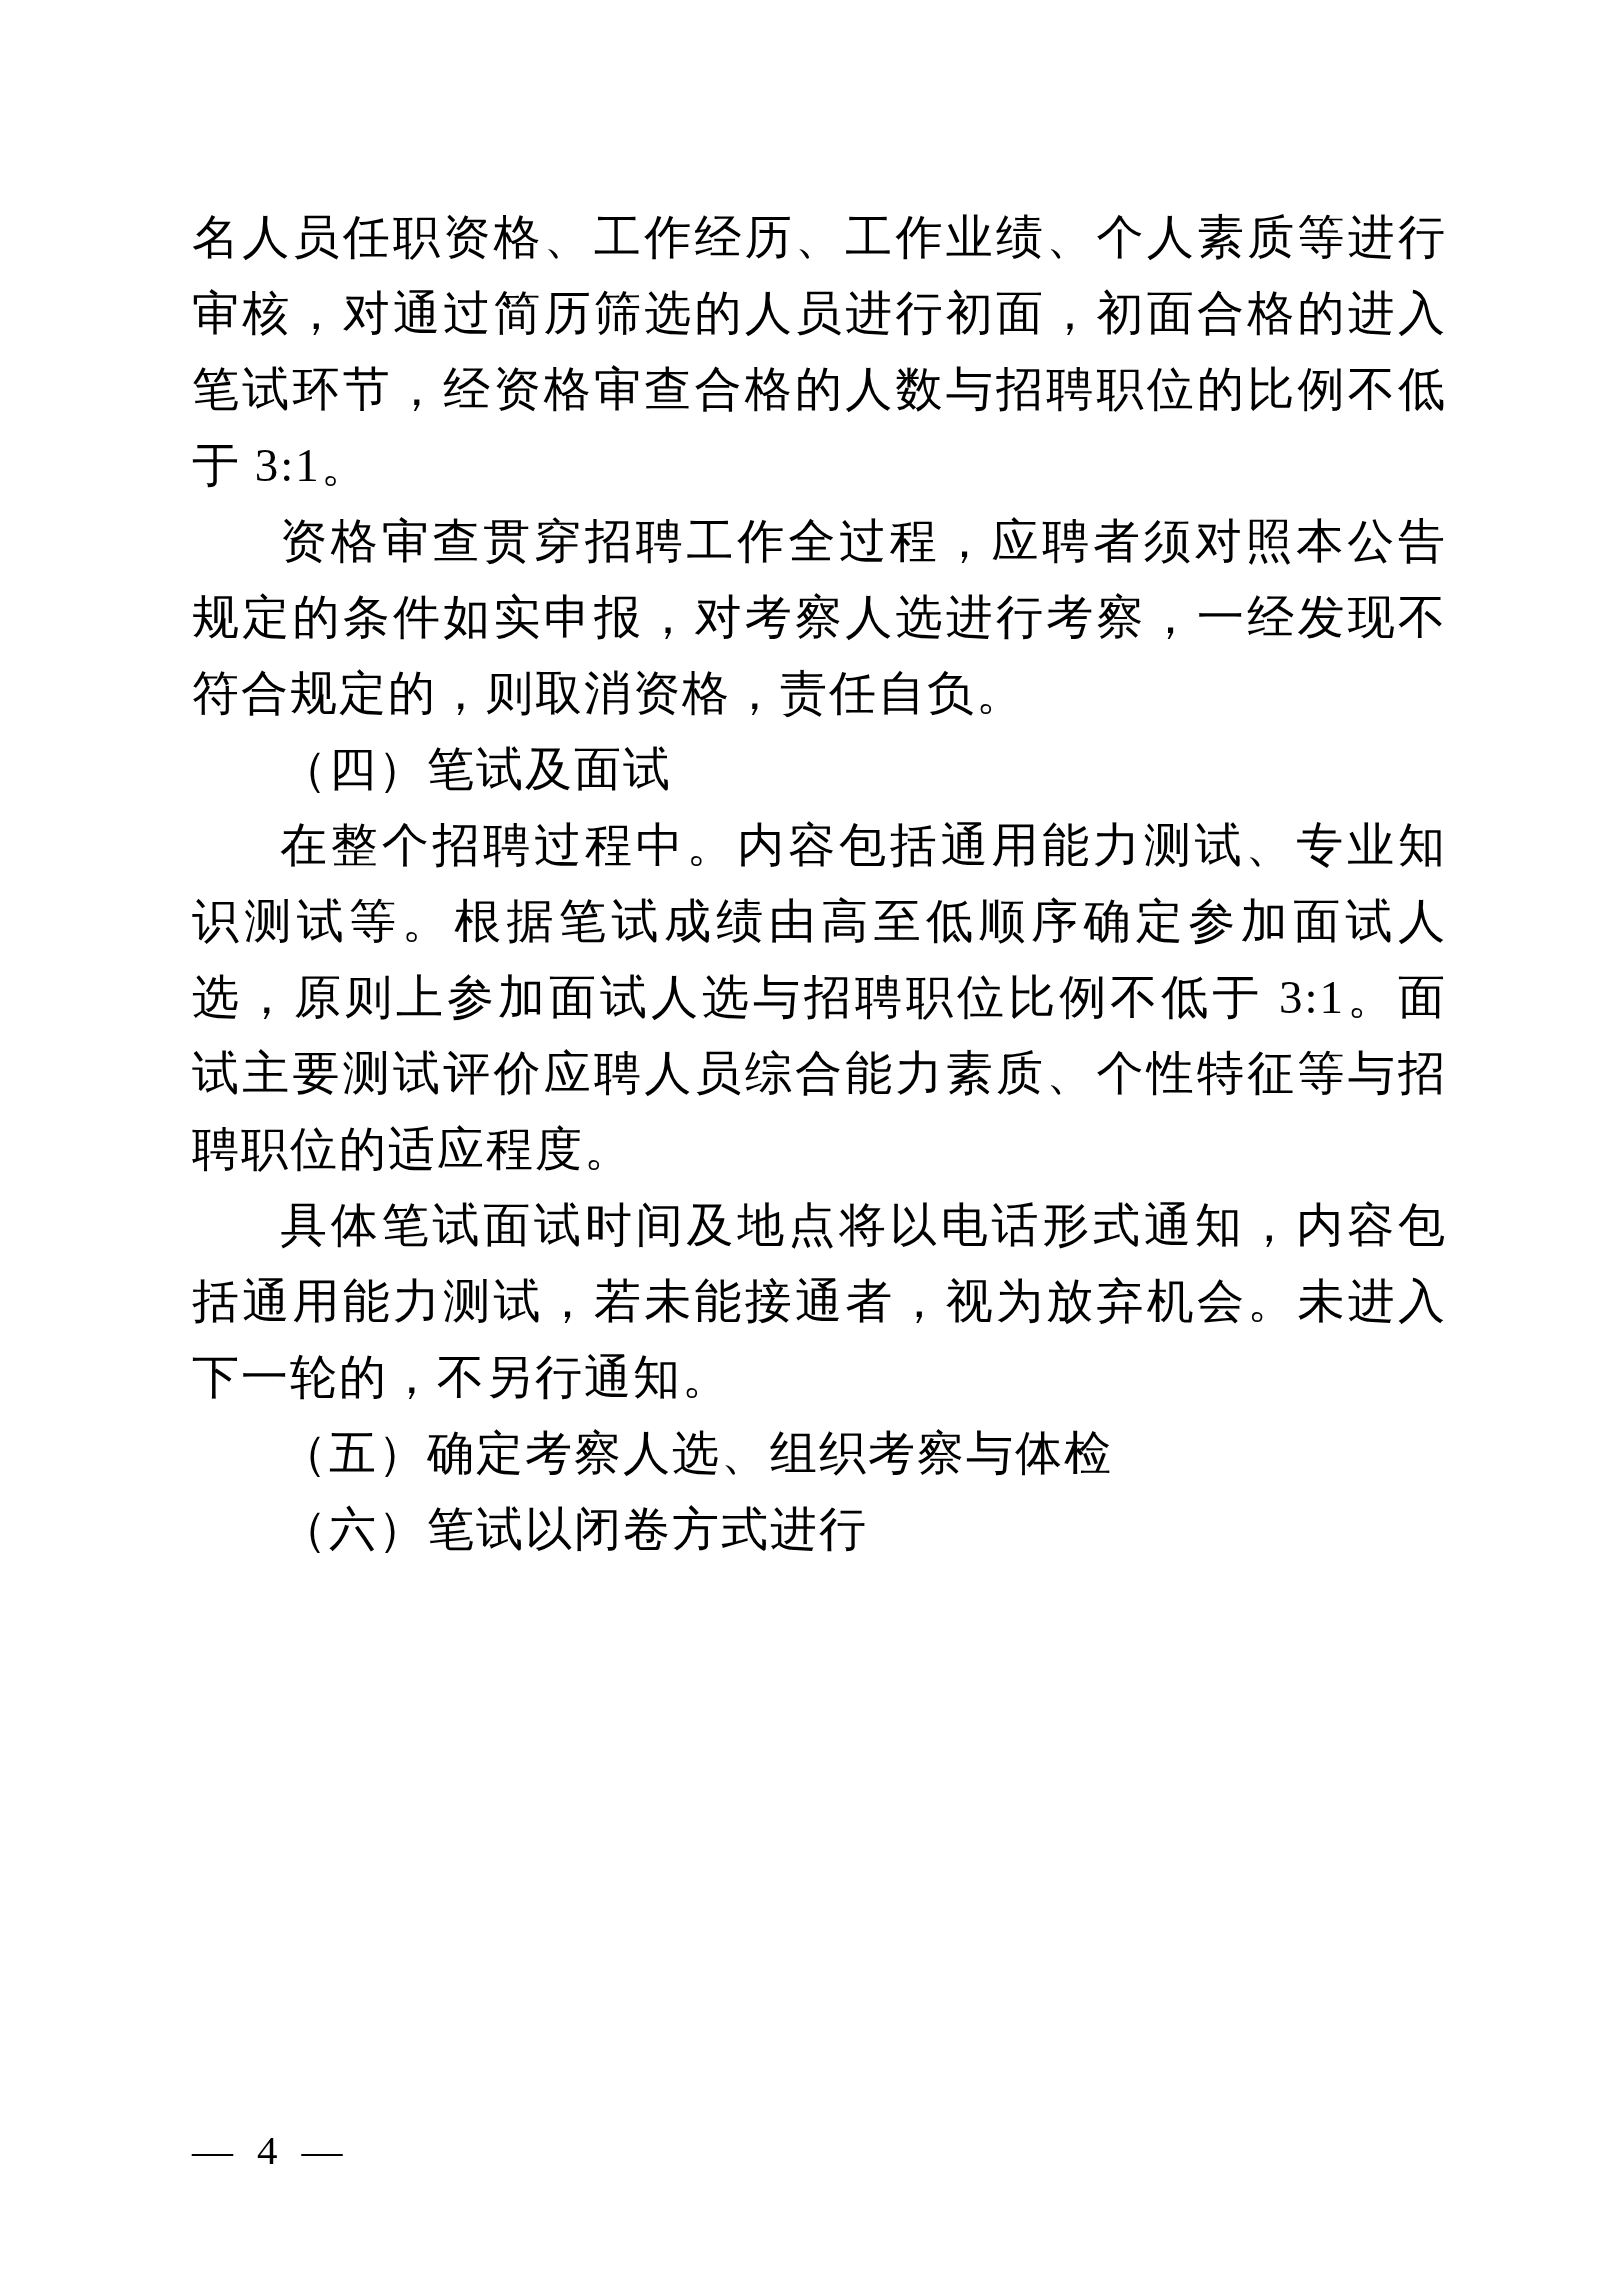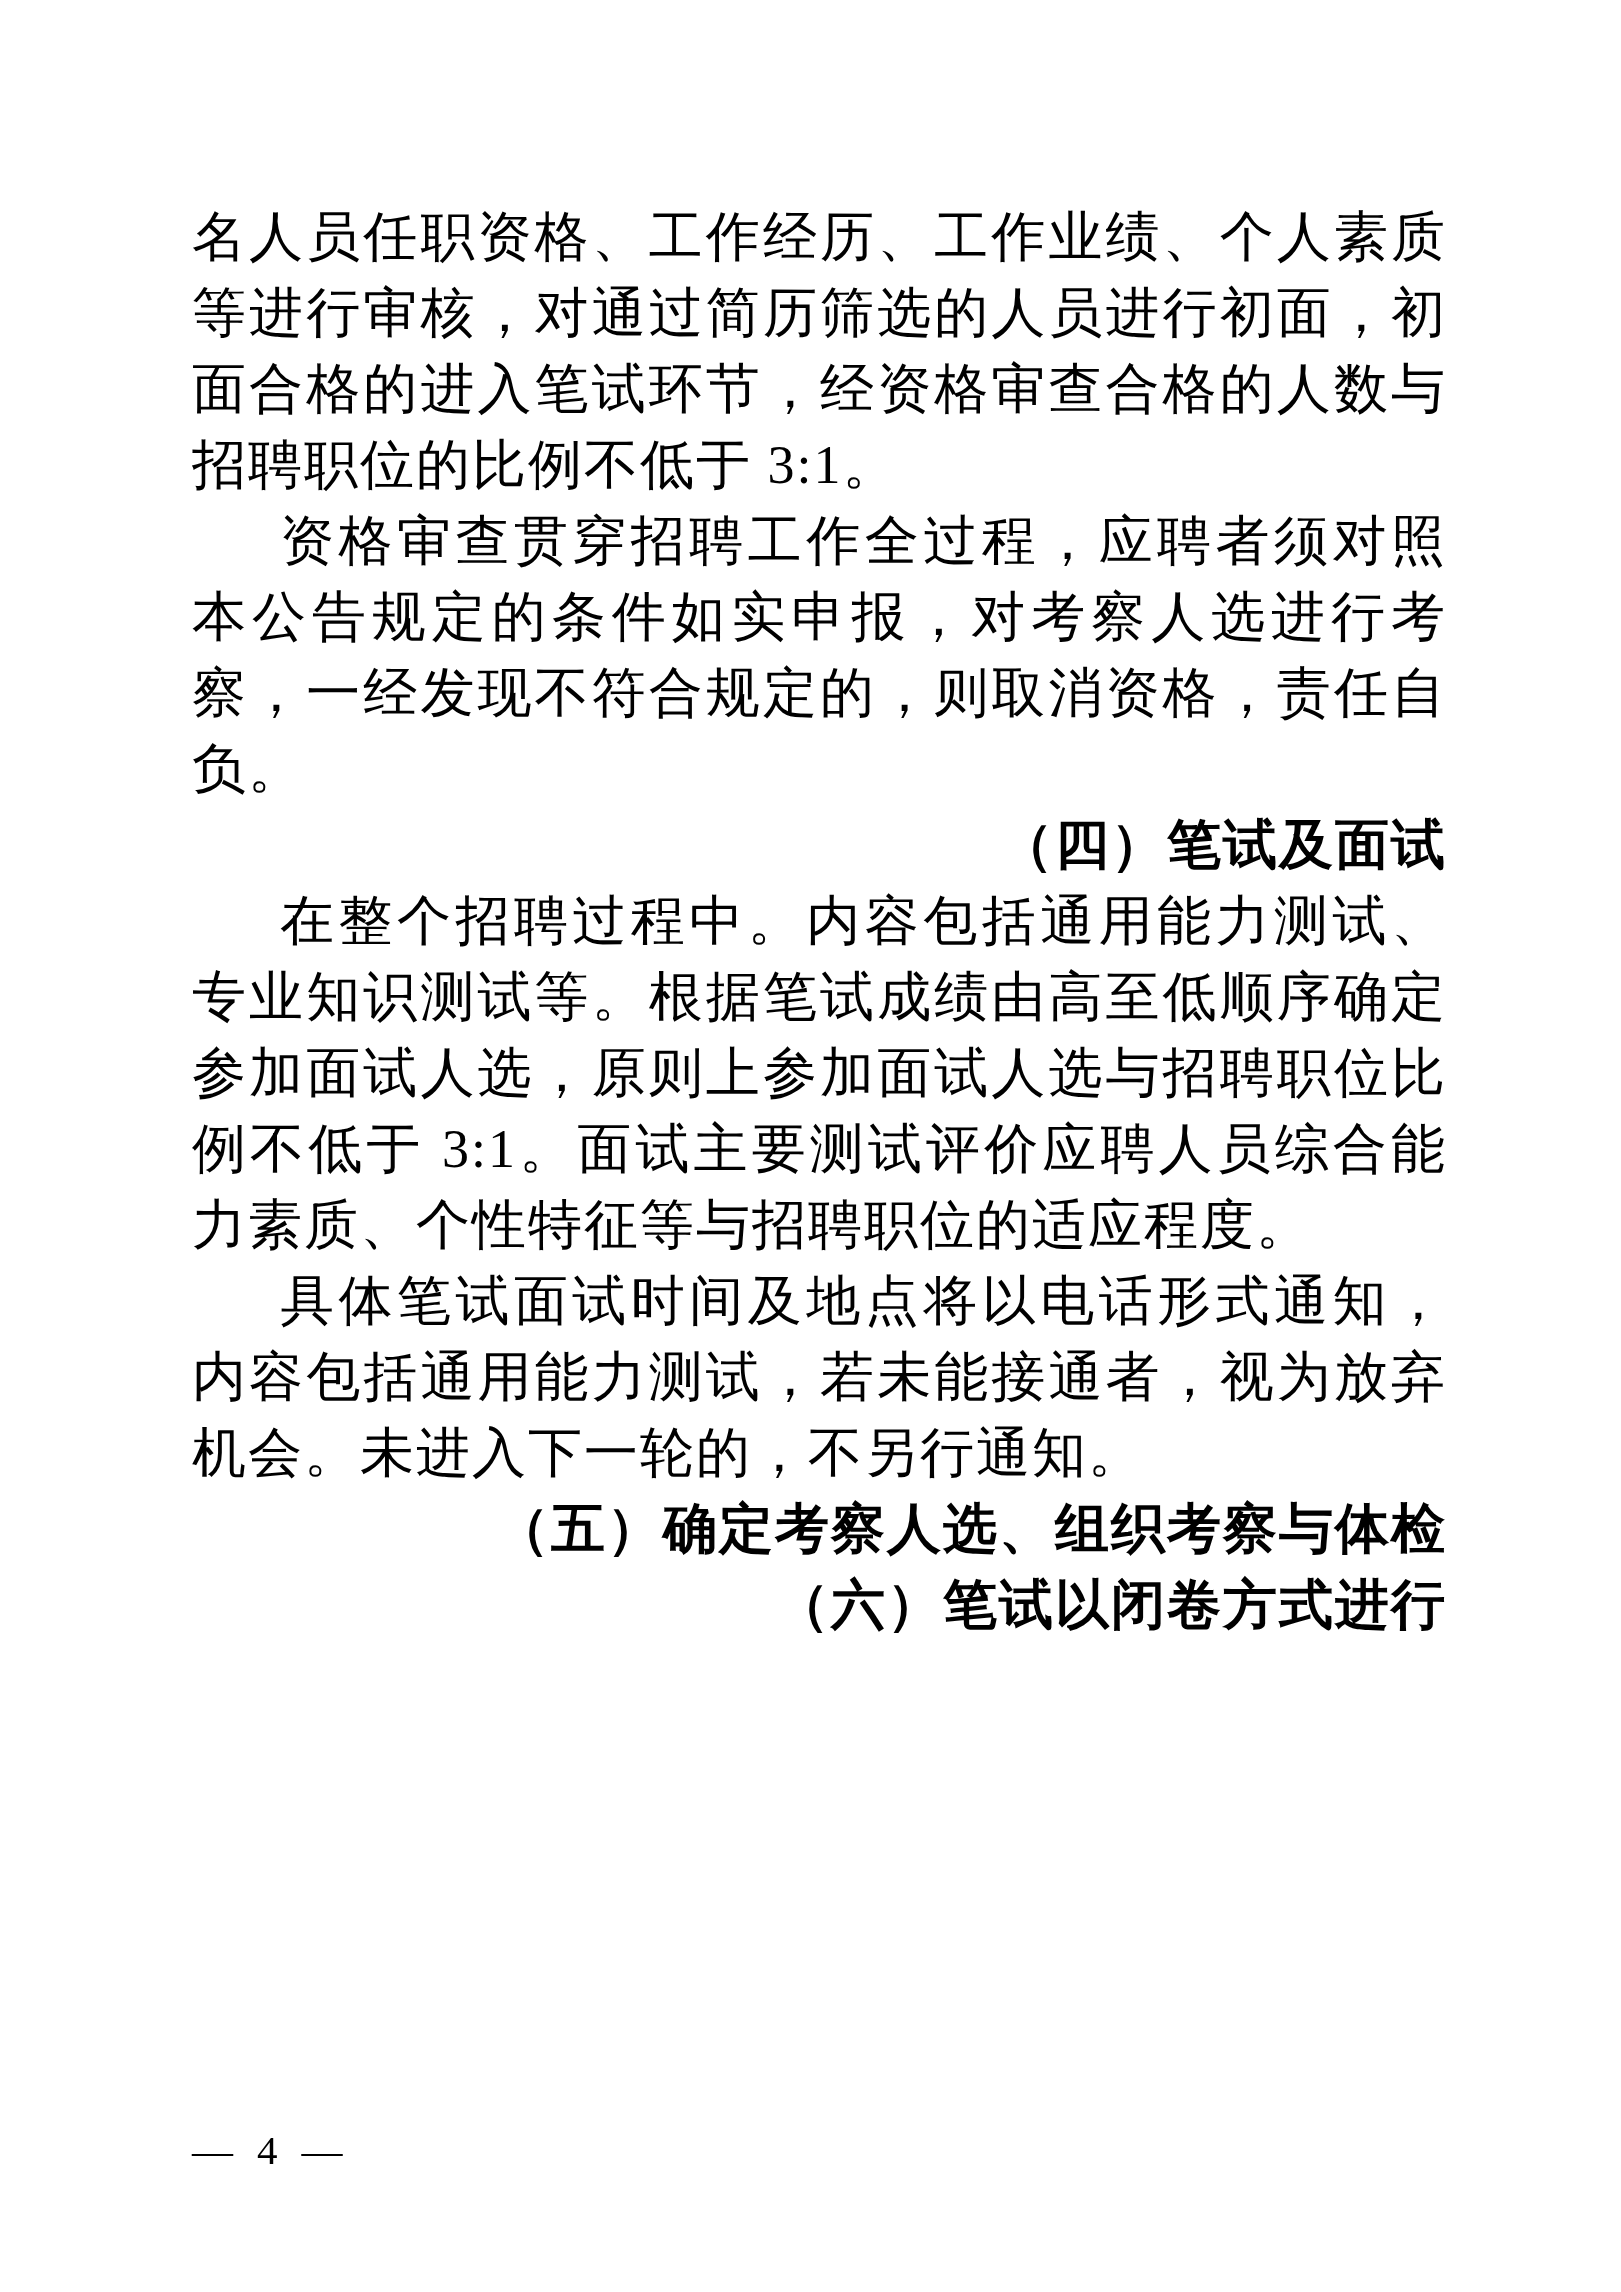--- a/index.html
+++ b/index.html
@@ -19,31 +19,31 @@
   .doc-body {
     position: absolute;
     left: 192px;
     top: 199px;
     width: 1255px;
   }
   .doc-body p,
   .doc-body h3 {
     margin: 0;
     padding: 0;
-    font-size: 54px;
+    font-size: 47px;
     line-height: 76px;
     text-align: justify;
     text-justify: inter-ideograph;
     letter-spacing: 2px;
     font-weight: 400;
     word-break: break-all;
   }
   .doc-body h3 {
-    font-weight: 700;
-    text-align: right;
+    font-weight: 400;
+    text-align: left;
   }
   .indent {
     text-indent: 88px;
   }
   .no-indent {
     text-indent: 0;
   }
   .page-footer {
     position: absolute;
     left: 192px;

